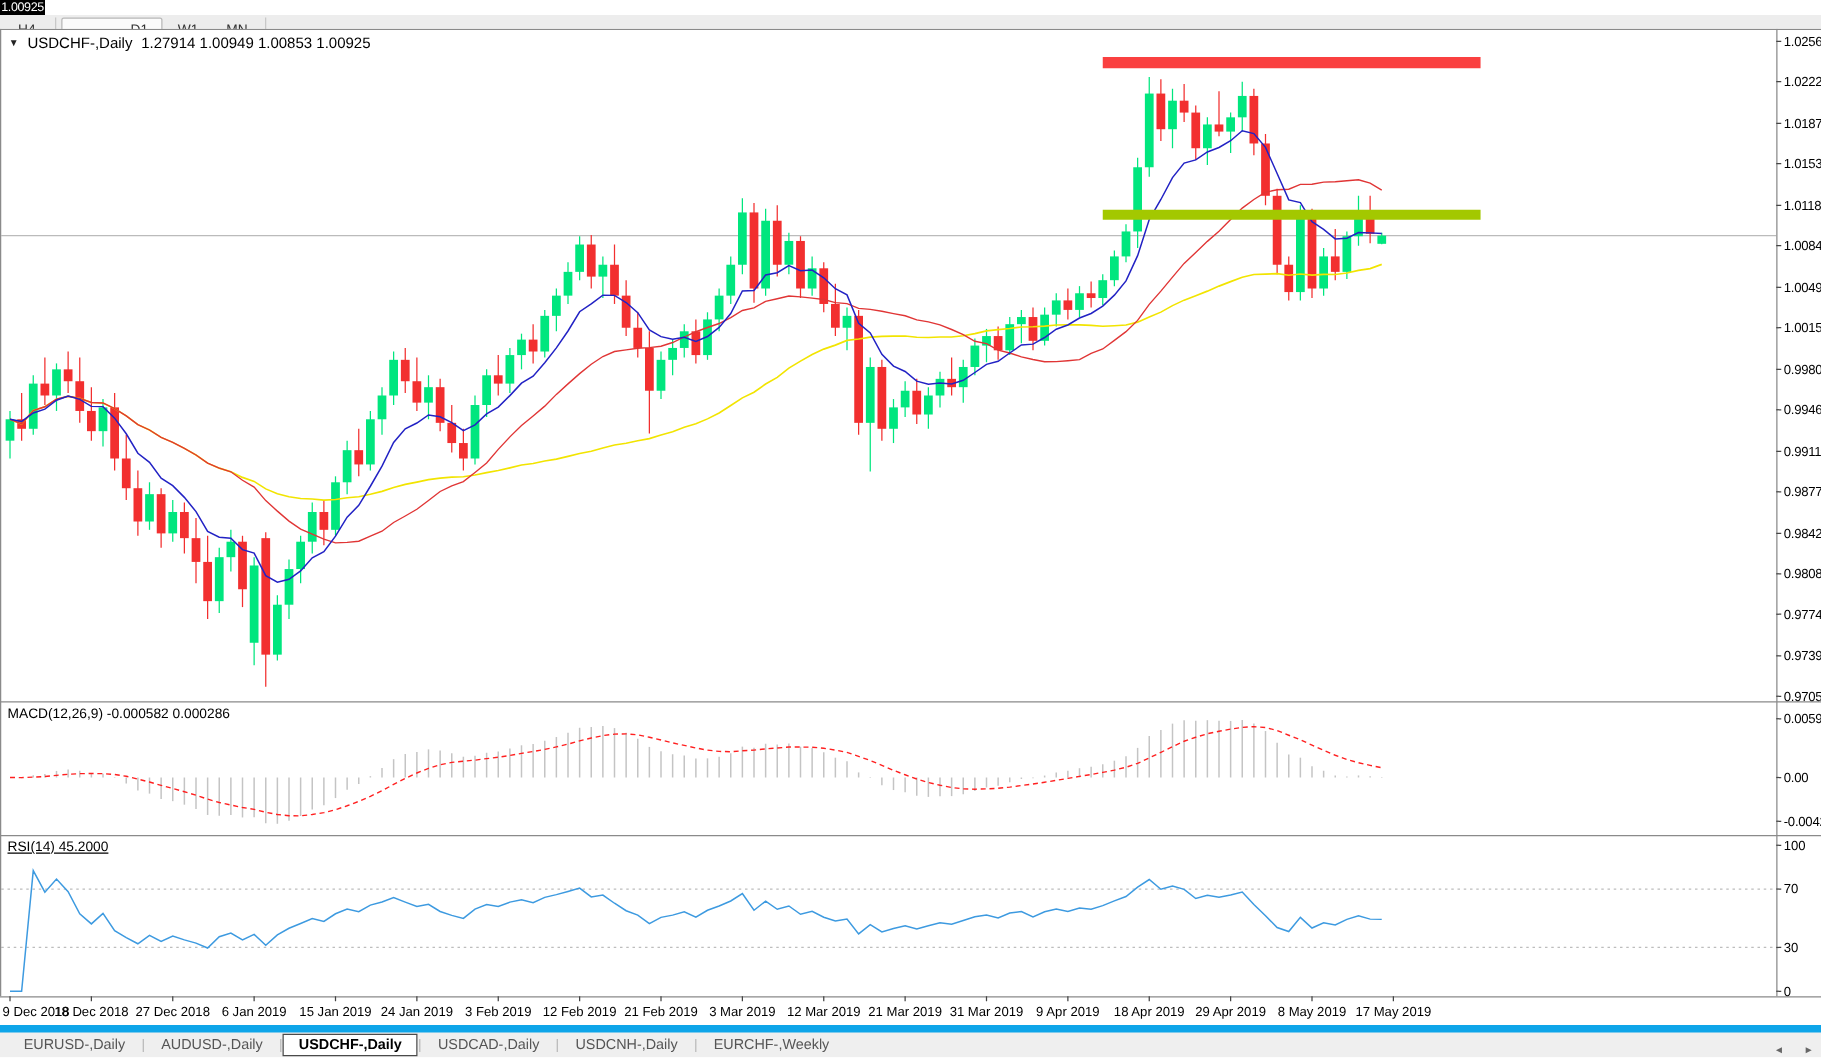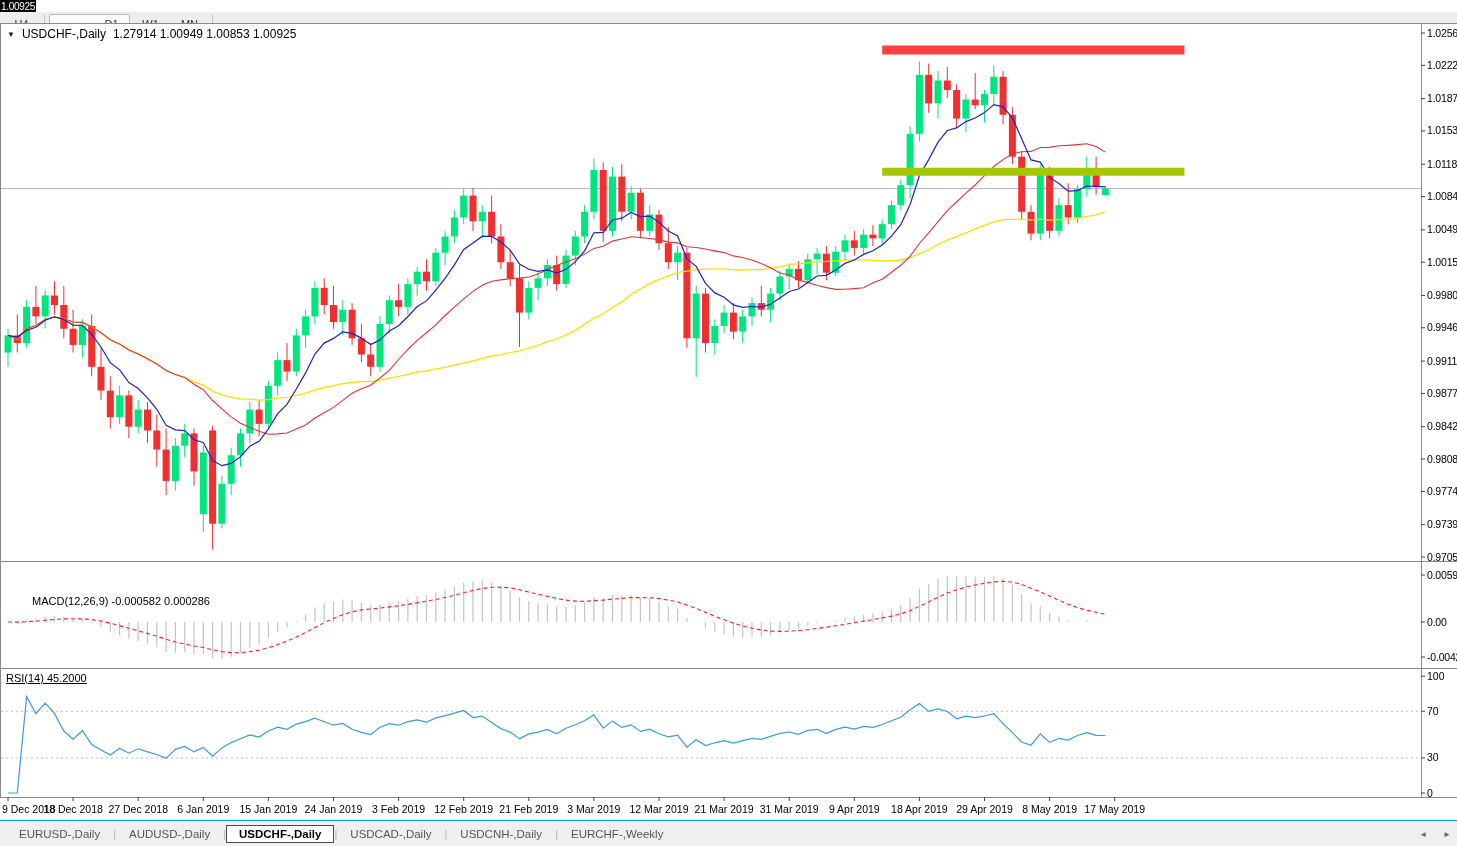--- a/index.html
+++ b/index.html
@@ -10,26 +10,26 @@
   .tf-btn{height:17px;min-width:27px;padding:0 4px;margin:1px 1px 0 1px;display:flex;align-items:center;justify-content:center;
     font-size:11px;color:#333;background:transparent;border:1px solid transparent;border-radius:2px;cursor:default;}
   .tf-btn.pressed{background:#fbfbfb;border:1px solid #b8b8b8;padding-left:48px;}
   .tf-sep{width:1px;height:17px;background:#c8c8c8;margin:1px 3px 0 3px;}
   
   #chart-svg{position:absolute;left:0;top:23px;}
   
   .flabel{position:absolute;font-size:11px;color:#000;white-space:nowrap;}
   #chart-header{left:7px;top:27px;font-size:12px;display:flex;align-items:center;gap:7px;}
   #chart-header .tri{font-size:8px;color:#222;}
-  #macd-label{left:6px;top:595px;margin-left:26px;}
+  #macd-label{left:6px;top:565px;}
   #rsi-label{left:6px;top:672px;text-decoration:underline;}
   #price-tag{left:1421px;top:181px;width:36px;height:13px;background:#000;color:#fff;
      font-size:10px;line-height:13px;letter-spacing:-0.3px;padding-left:1px;box-sizing:border-box;}
   
-  #tabbar{position:absolute;left:0;top:820px;width:1457px;height:26px;background:#efefef;border-top:1px solid #0ea5e9;
+  #tabbar{position:absolute;left:0;top:820px;width:1457px;height:26px;background:#efefef;border-top:6px solid #0ea5e9;
      box-sizing:border-box;display:flex;align-items:center;padding-left:6px;}
   .tab{font-size:11.5px;color:#555;padding:3px 13px;cursor:default;white-space:nowrap;}
   .tab.active{background:#fff;border:1px solid #4a4a4a;color:#000;font-weight:700;padding:2px 12px;}
   .tab-sep{color:#b5b5b5;font-size:11px;}
   #tab-arrows{position:absolute;right:6px;top:0;height:26px;display:flex;align-items:center;gap:16px;}
   #tab-arrows span{font-size:8px;color:#666;cursor:default;}
 </style>
 </head>
 <body>
 

